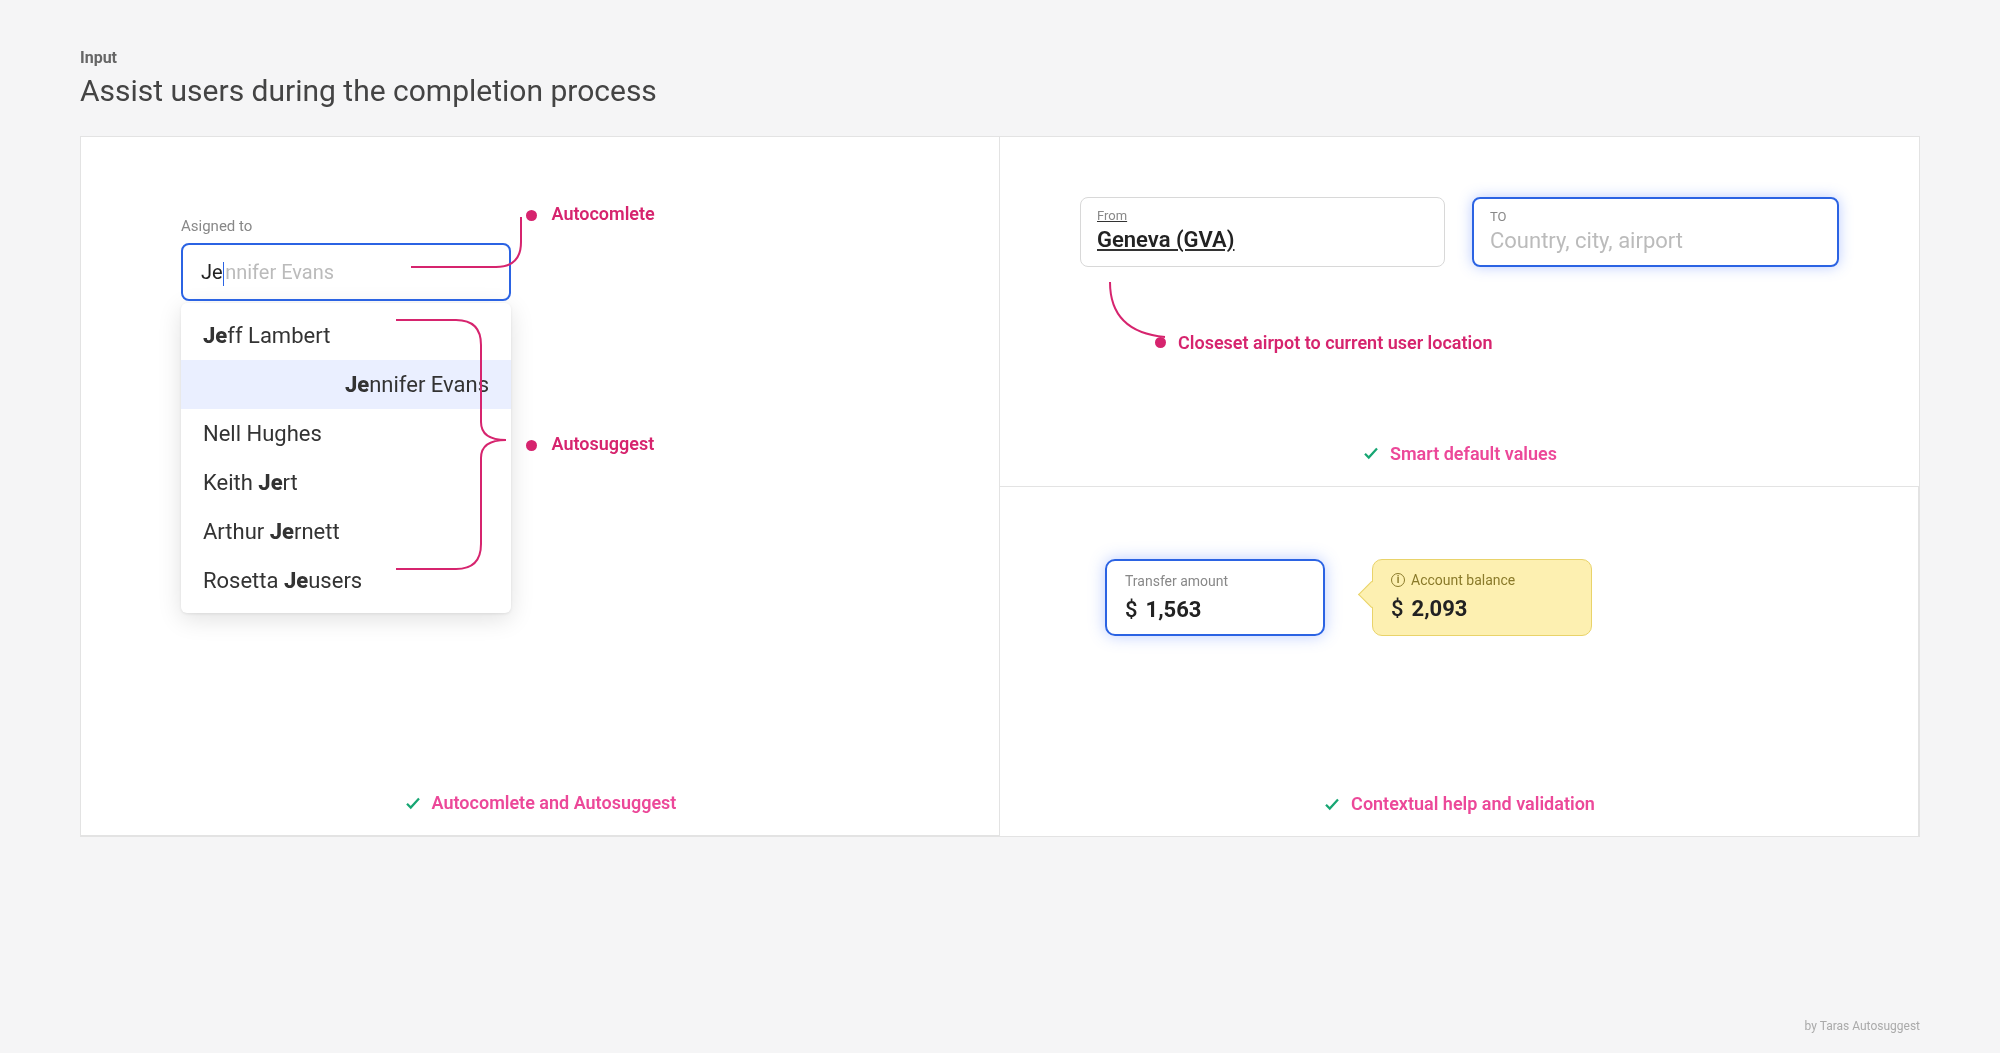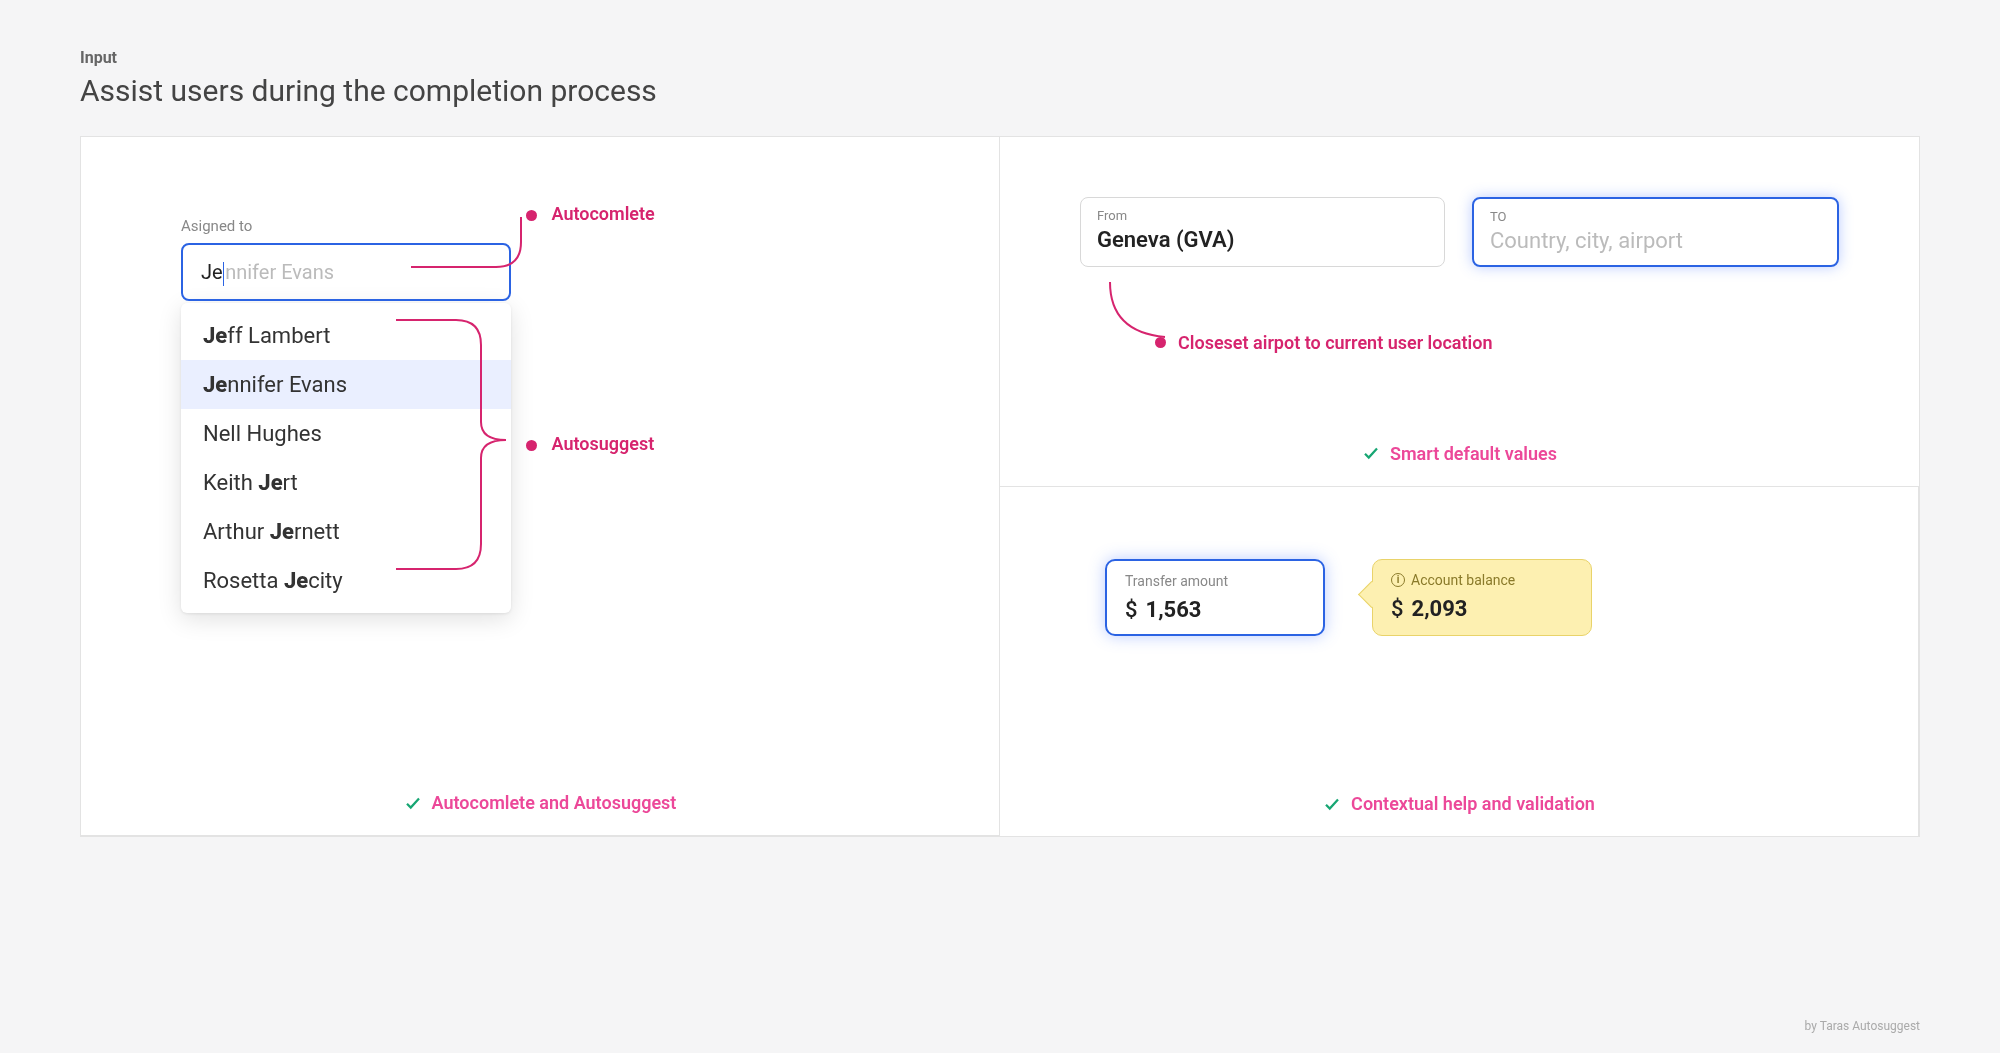--- a/index.html
+++ b/index.html
@@ -95,21 +95,21 @@
     background: #fff;
     border-radius: 6px;
     box-shadow: 0 6px 24px rgba(0,0,0,0.12), 0 1px 3px rgba(0,0,0,0.08);
     padding: 8px 0;
   }
   .dd-item {
     padding: 12px 22px;
     font-size: 22px;
     color: #333;
   }
-  .dd-item.highlight { background: #eaefff; }
+  .dd-item.highlight { background: #eaefff; text-align: right; }
   .dd-item b { font-weight: 800; }
 
   
   .annot {
     position: absolute;
     color: #d6246e;
     font-size: 18px;
     font-weight: 600;
     white-space: nowrap;
   }
@@ -137,20 +137,21 @@
     gap: 0;
   }
   .flight-box {
     flex: 1;
     border-radius: 8px;
     padding: 10px 16px 12px 16px;
   }
   .flight-from {
     border: 1px solid #d8d8d8;
     margin-right: -1px;
+    text-decoration: underline;
   }
   .flight-to {
     border: 2px solid #2b63e3;
     box-shadow: 0 0 14px rgba(60,110,255,0.35);
     margin-left: 28px;
   }
   .fb-label {
     font-size: 13px;
     color: #888;
     margin-bottom: 4px;
@@ -252,21 +253,21 @@
           <span class="caret"></span>
           <span class="ghost-text">nnifer Evans</span>
       </div>
 
       <div class="dropdown">
         <div class="dd-item"><b>Je</b><span>ff Lambert</span></div>
         <div class="dd-item highlight"><b>Je</b><span>nnifer Evans</span></div>
         <div class="dd-item"><span>Nell Hughes</span></div>
         <div class="dd-item"><span>Keith </span><b>Je</b><span>rt</span></div>
         <div class="dd-item"><span>Arthur </span><b>Je</b><span>rnett</span></div>
-        <div class="dd-item"><span>Rosetta </span><b>Je</b><span>city</span></div>
+        <div class="dd-item"><span>Rosetta </span><b>Je</b><span>users</span></div>
       </div>
     </div>
 
     <svg class="connector" style="left:330px; top:70px;" width="160" height="70">
       <path d="M 0 60 L 85 60 Q 110 60 110 35 L 110 10" stroke="#d6246e" stroke-width="2" fill="none"></path>
     </svg>
     <div class="annot" style="left:445px; top:66px;">
       <span class="dot"></span>
       <span style="margin-left:10px;">Autocomlete</span>
     </div>

